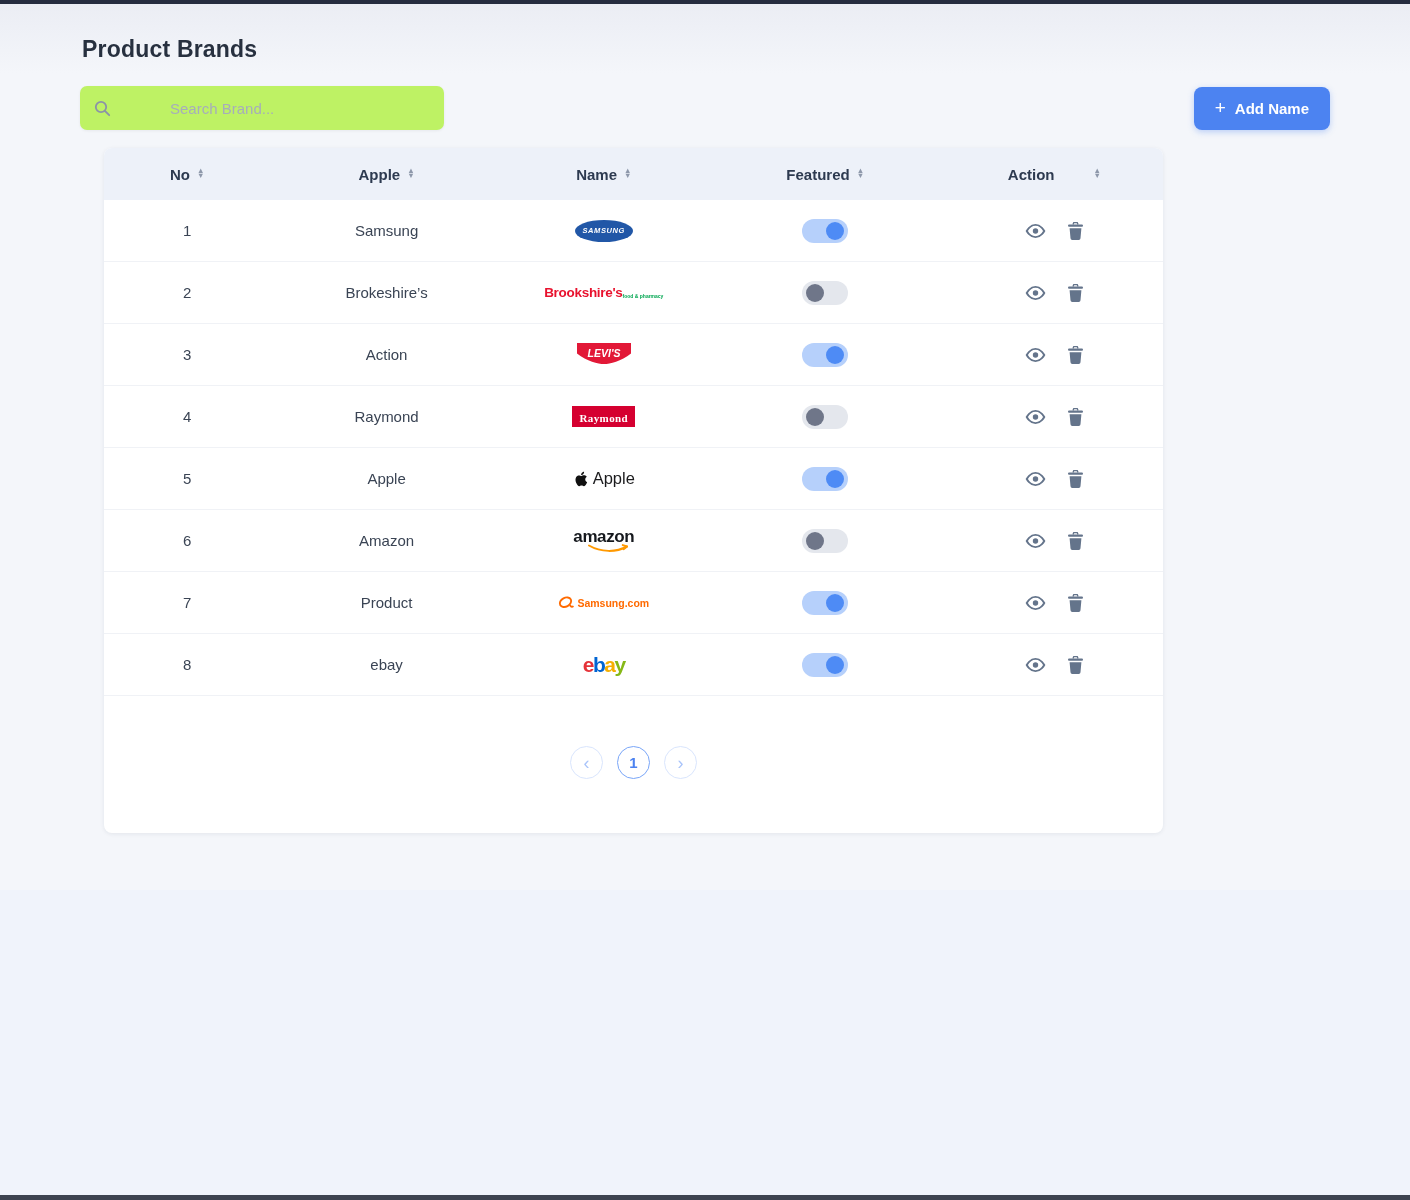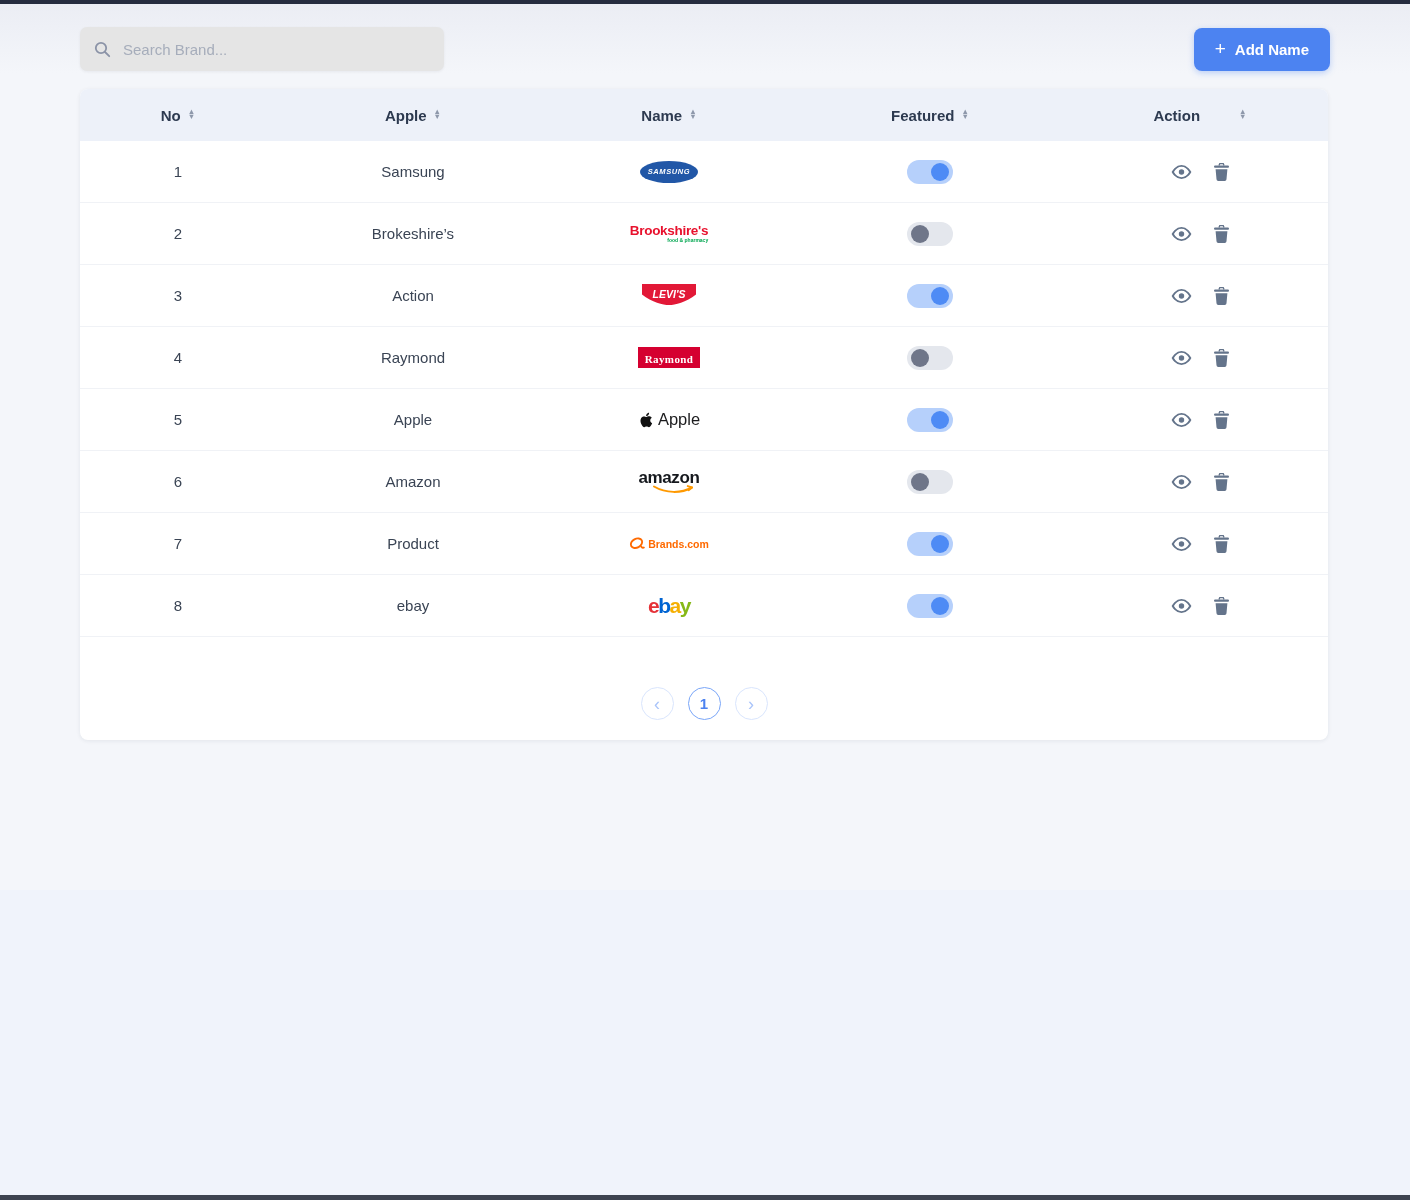--- a/index.html
+++ b/index.html
@@ -11,33 +11,33 @@
   .top-strip{height:4px;background:#262c3f;}
   .bg-fade{position:absolute;top:4px;left:0;right:0;height:70px;
     background:linear-gradient(#ebedf4,#f4f6fa);pointer-events:none;}
   .lower-area{position:absolute;left:0;right:0;top:890px;bottom:5px;background:#f0f3fb;}
   .bottom-strip{position:absolute;left:0;right:0;bottom:0;height:5px;background:#3d4350;}
 
   .content{position:relative;padding:0 80px;z-index:2;}
   .page-title{margin:32px 0 0 2px;font-size:23px;font-weight:700;color:#27303f;letter-spacing:.2px;}
 
   .toolbar{display:flex;justify-content:space-between;align-items:center;margin-top:23px;}
-  .search-box{width:364px;height:44px;background:#e5e5e5;border-radius:7px;display:flex;align-items:center;
-    padding:0 14px;box-sizing:border-box;box-shadow:0 1px 3px rgba(16,24,40,.06);}
+  .search-box{width:364px;height:44px;background:#bef264;border-radius:7px;display:flex;align-items:center;
+    padding:0 14px;box-sizing:border-box;box-shadow:0 1px 3px rgba(16,24,40,.06);gap:47px;}
   .search-box svg{flex:0 0 auto;}
   .search-box input{border:none;outline:none;flex:1;margin-left:10px;font-size:15px;color:#3a4454;
     font-family:"Liberation Sans",sans-serif;background:transparent;}
   .search-box input::placeholder{color:#a6adbb;}
   .btn-add{height:43px;padding:0 21px;background:#4c83f1;border:none;border-radius:8px;color:#fff;
     font-size:15px;font-weight:600;display:flex;align-items:center;gap:9px;cursor:pointer;
     font-family:"Liberation Sans",sans-serif;box-shadow:0 2px 6px rgba(76,131,241,.35);}
   .btn-add .plus{font-size:19px;font-weight:400;line-height:1;margin-top:-2px;}
 
-  .card{margin-top:18px;background:#fff;border-radius:8px;width:1248px;box-sizing:border-box;
-    box-shadow:0 1px 4px rgba(25,39,70,.08);padding-bottom:20px;overflow:hidden;}
+  .card{margin-top:18px;background:#fff;border-radius:8px;width:1059px;box-sizing:border-box;
+    box-shadow:0 1px 4px rgba(25,39,70,.08);padding-bottom:54px;overflow:hidden;margin-left:24px;}
   .thead{display:flex;height:52px;align-items:center;background:#edf1f9;}
   .th{display:flex;justify-content:center;align-items:center;gap:7px;font-size:15px;font-weight:700;
     color:#2d3a50;cursor:pointer;}
   .sort{display:flex;flex-direction:column;line-height:.62;font-size:7.5px;color:#8e98ab;}
   .c1{width:196px;}.c2{width:274px;}.c3{width:238px;}.c4{width:284px;}.c5{width:256px;gap:39px;}
   .row{display:flex;height:61px;align-items:center;border-bottom:1px solid #f0f2f6;
     font-size:15px;color:#3a4454;font-weight:500;}
   .cell{display:flex;justify-content:center;align-items:center;}
 
   
@@ -56,21 +56,21 @@
   .pg{width:33px;height:33px;border-radius:50%;display:flex;align-items:center;justify-content:center;
     cursor:pointer;box-sizing:border-box;background:#fff;}
   .pg-nav{border:1px solid #d9e5fd;color:#a9c4fa;font-size:18px;line-height:1;}
   .pg-cur{border:1px solid #7aa6f8;color:#4c82f0;font-size:15px;font-weight:600;}
 
   
   .logo-samsung{width:58px;height:22px;background:#2157a7;border-radius:50%;display:flex;
     align-items:center;justify-content:center;}
   .logo-samsung span{color:#fff;font-size:7.5px;font-weight:700;font-style:italic;letter-spacing:.6px;}
 
-  .logo-brook{display:flex;flex-direction:column;line-height:1;}
+  .logo-brook{display:flex;flex-direction:row;line-height:1;}
   .logo-brook .main{color:#e8112d;font-size:13.5px;font-weight:800;letter-spacing:-.3px;}
   .logo-brook .sub{color:#00a650;font-size:5px;font-weight:700;margin-top:1px;align-self:flex-end;}
 
   .logo-levis text{font-family:"Liberation Sans",sans-serif;}
   .logo-raymond{background:#d50030;padding:2px 7px;}
   .logo-raymond span{color:#fff;font-family:"Liberation Serif",serif;font-weight:700;font-size:11px;letter-spacing:.4px;}
 
   .logo-apple{display:flex;align-items:center;gap:5px;}
   .logo-apple .txt{font-size:16.5px;color:#1b1b1d;}
 
@@ -85,20 +85,21 @@
   .ebay-e{color:#e53238;}.ebay-b{color:#0064d2;}.ebay-a{color:#f5af02;}.ebay-y{color:#86b817;}
 </style>
 </head>
 <body>
 
 <div class="top-strip"></div>
 <div class="bg-fade"></div>
 
 <div class="content">
 
+  <h1 class="page-title">Product Brands</h1>
 
   <div class="toolbar">
     <div class="search-box">
       <svg width="17" height="17" viewBox="0 0 17 17">
         <circle cx="7" cy="7" r="5.2" fill="none" stroke="#8b93a7" stroke-width="1.8"></circle>
         <line x1="11" y1="11" x2="15.2" y2="15.2" stroke="#8b93a7" stroke-width="1.8" stroke-linecap="round"></line>
       </svg>
       <input type="text" placeholder="Search Brand..." style="">
     </div>
     <button class="btn-add">
@@ -339,21 +340,21 @@
 
     <div class="row">
       <div class="cell c1">7</div>
       <div class="cell c2">Product</div>
       <div class="cell c3">
         <div class="logo-alibaba">
           <svg width="16" height="15" viewBox="0 0 16 15">
             <ellipse cx="7.5" cy="7.2" rx="6" ry="4.4" transform="rotate(-28 7.5 7.2)" fill="none" stroke="#ff6a00" stroke-width="1.9"></ellipse>
             <path d="M12.2 10.6 q1.6 1.8 2.6 1" stroke="#ff6a00" fill="none" stroke-width="1.9" stroke-linecap="round"></path>
           </svg>
-          <span class="txt">Brands.com</span>
+          <span class="txt">Samsung.com</span>
         </div>
       </div>
       <div class="cell c4">
         <div class="toggle" data-state="on">
             <span class="knob"></span>
           </div>
       </div>
       <div class="cell c5 actions">
         <span class="icon-btn">
           <svg width="21" height="16" viewBox="0 0 24 18">

